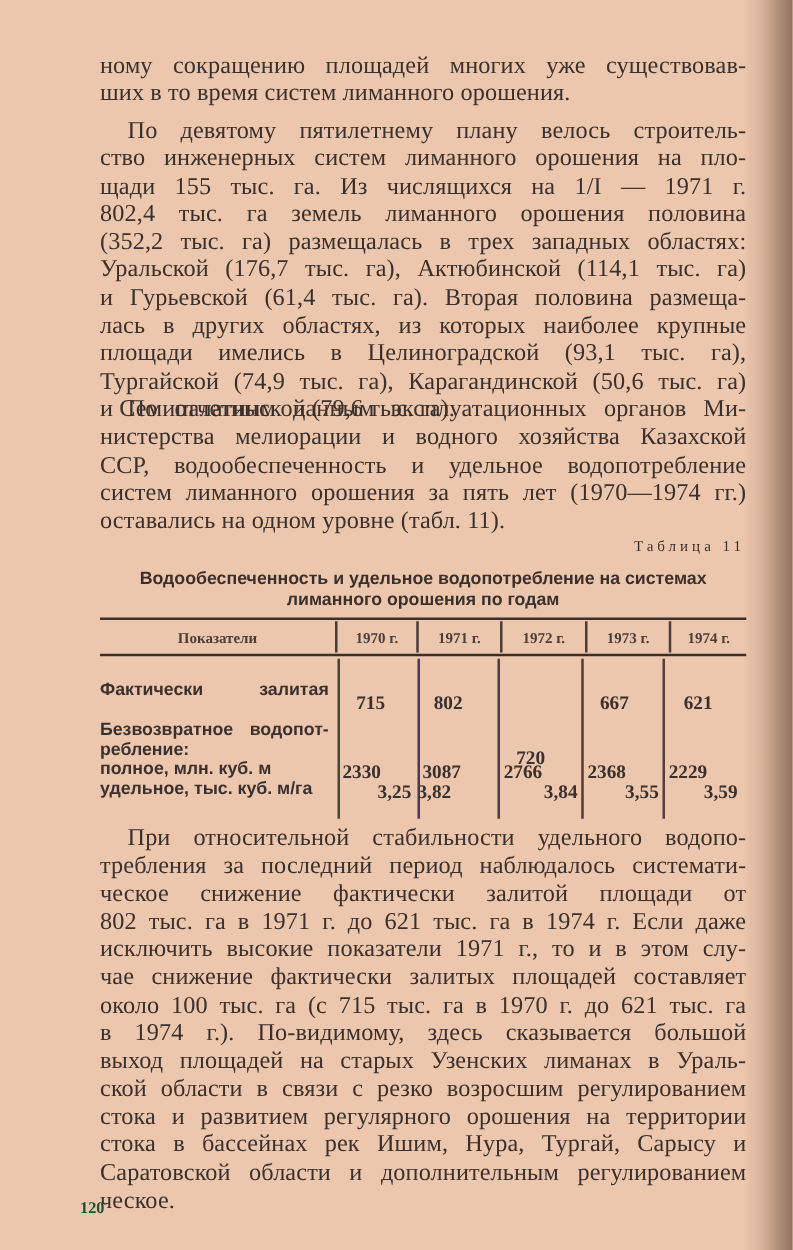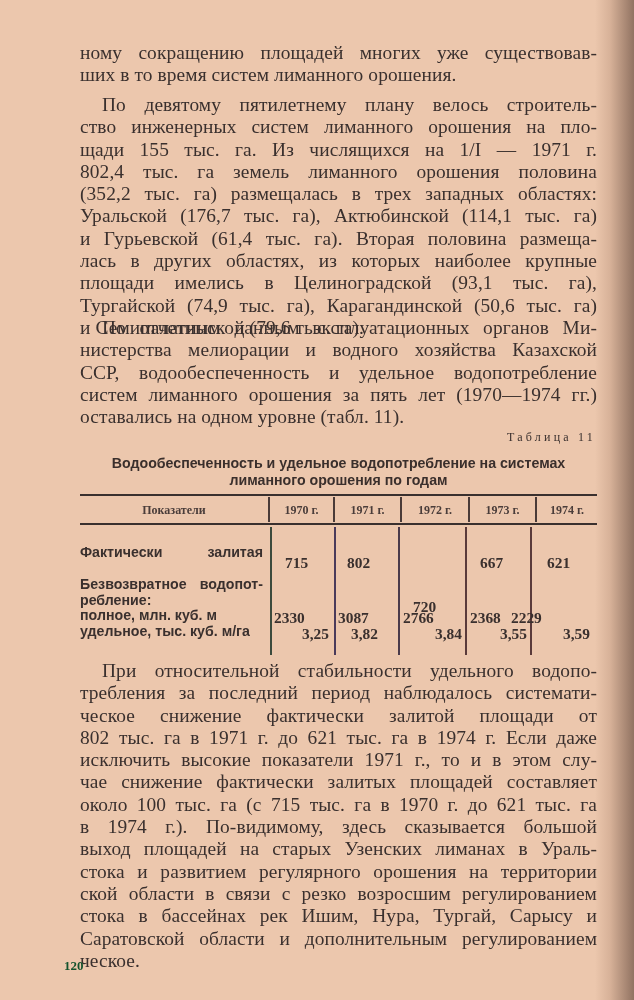--- a/index.html
+++ b/index.html
@@ -103,40 +103,40 @@
     <div class="cell" style="left:205px; top:512px;">715</div>
     <div class="cell" style="left:267px; top:512px;">802</div>
     <div class="cell" style="left:333px; top:512px;margin-top:44px;">720</div>
     <div class="cell" style="left:400px; top:512px;">667</div>
     <div class="cell" style="left:467px; top:512px;">621</div>
 
     <div class="cell" style="left:194px; top:567px;">2330</div>
     <div class="cell" style="left:258px; top:567px;">3087</div>
     <div class="cell" style="left:323px; top:567px;">2766</div>
     <div class="cell" style="left:390px; top:567px;text-align:right;">2368</div>
-    <div class="cell" style="left:431px; top:567px;">2229</div>
+    <div class="cell" style="left:455px; top:567px;">2229</div>
 
     <div class="cell" style="left:188px; width:61px; text-align:right; top:583px;">3,25</div>
-    <div class="cell" style="left:254px; width:61px; text-align:center; top:583px;">3,82</div>
+    <div class="cell" style="left:254px; width:61px; text-align:left; top:583px;">3,82</div>
     <div class="cell" style="left:318px; width:64px; text-align:right; top:583px;">3,84</div>
     <div class="cell" style="left:385px; width:62px; text-align:right; top:583px;">3,55</div>
     <div class="cell" style="left:450px; width:60px; text-align:right; top:583px;">3,59</div>
   </div>
 
   <div class="p" style="position:absolute; top:618px; width:517px;">
     <span class="pline" style="padding-left:22px;">При относительной стабильности удельного водопо-</span>
     <span class="pline">требления за последний период наблюдалось системати-</span>
     <span class="pline">ческое снижение фактически залитой площади от</span>
     <span class="pline">802 тыс. га в 1971 г. до 621 тыс. га в 1974 г. Если даже</span>
     <span class="pline">исключить высокие показатели 1971 г., то и в этом слу-</span>
     <span class="pline">чае снижение фактически залитых площадей составляет</span>
     <span class="pline">около 100 тыс. га (с 715 тыс. га в 1970 г. до 621 тыс. га</span>
     <span class="pline">в 1974 г.). По-видимому, здесь сказывается большой</span>
     <span class="pline">выход площадей на старых Узенских лиманах в Ураль-</span>
+    <span class="pline">ской области в связи с резко возросшим регулированием</span>
     <span class="pline">стока и развитием регулярного орошения на территории</span>
-    <span class="pline">ской области в связи с резко возросшим регулированием</span>
     <span class="pline">стока в бассейнах рек Ишим, Нура, Тургай, Сарысу и</span>
     <span class="pline">Саратовской области и дополнительным регулированием</span>
     <span class="pline last">ческое.</span>
   </div>
 </div>
 
 <div class="pagenum">120</div>
 
 </body></html>

